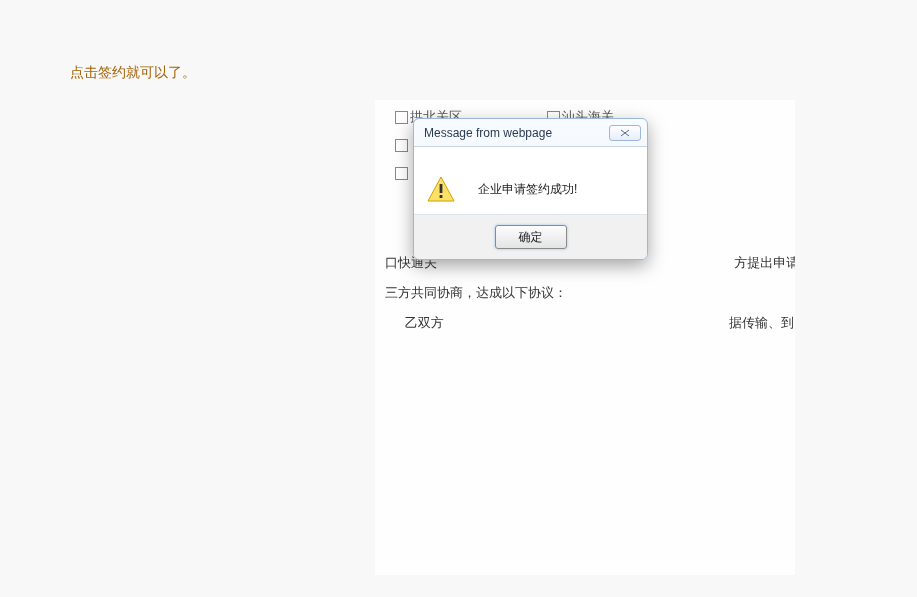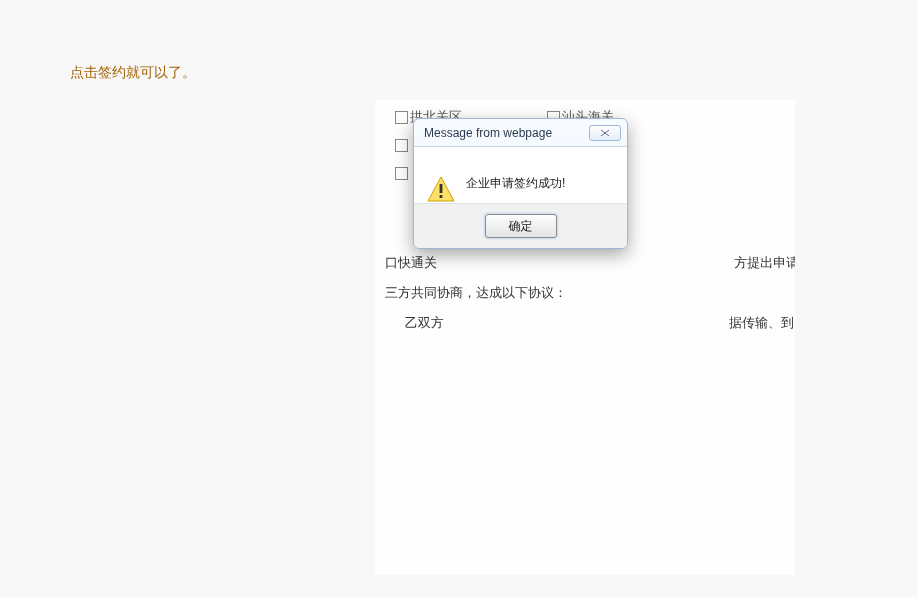--- a/index.html
+++ b/index.html
@@ -71,21 +71,21 @@
       line-height: 30px;
       width: 410px;
     }
     .agreement-text div { white-space: nowrap; overflow: hidden; }
 
     
     .dialog {
       position: absolute;
       left: 413px;
       top: 118px;
-      width: 215px;
+      width: 235px;
       background: linear-gradient(#f7fbff, #eef4fb);
       border: 1px solid #9db8d6;
       border-radius: 6px;
       box-shadow: 0 6px 18px rgba(0,0,0,0.35);
       font-size: 12px;
     }
     .dialog-title {
       height: 28px;
       display: flex;
       align-items: center;
@@ -103,23 +103,24 @@
       background: linear-gradient(#fefefe,#e6eefb);
       display: flex;
       align-items: center;
       justify-content: center;
       color: #5a6d85;
       font-size: 10px;
       cursor: pointer;
     }
     .dialog-body {
       background: #fff;
-      padding: 28px 12px 0 12px;
-      display: flex;
-      gap: 10px;
+      padding: 28px 12px 11px 12px;
+      display: flex;
+      align-items: center;
+      gap: 22px;
       border-bottom: 1px solid #dfe5ec;
     }
     .warn-icon svg { display:block; }
     .dialog-msg { font-size: 12px; color: #222; }
     .dialog-foot {
       background: #f1f1f1;
       padding: 10px 10px;
       display: flex;
       justify-content: center;
       border-radius: 0 0 6px 6px;

